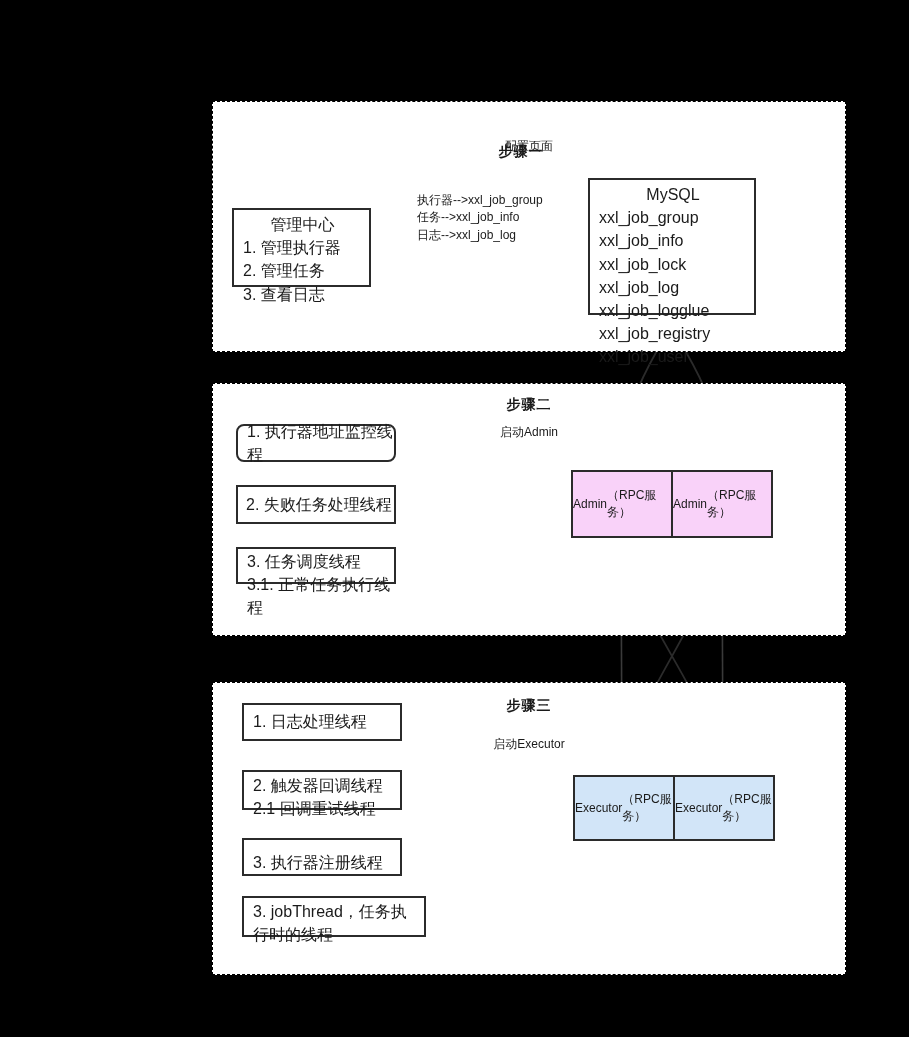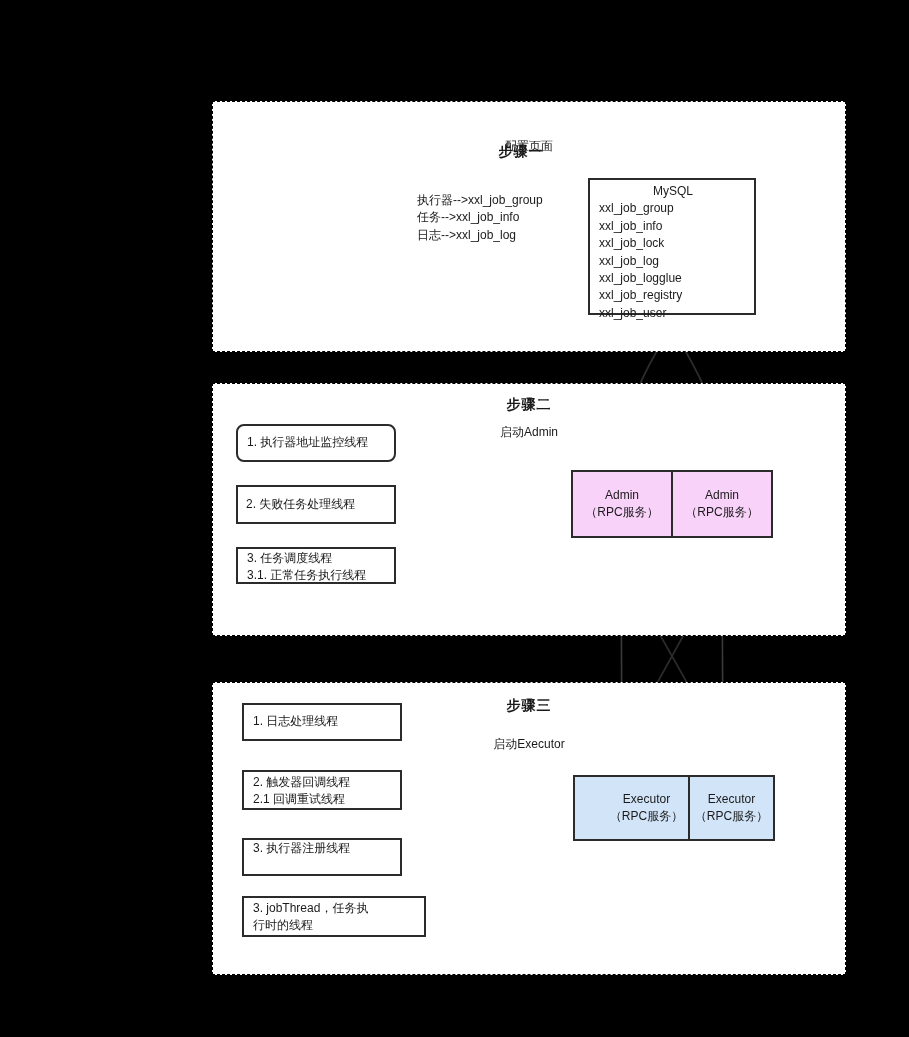--- a/index.html
+++ b/index.html
@@ -35,21 +35,21 @@
     width: 100%;
     text-align: center;
     font-size: 12px;
     color: #1a1a1a;
   }
   .node {
     position: absolute;
     border: 2px solid #2b2b2b;
     background: #ffffff;
     box-sizing: border-box;
-    font-size: 12px;
+    font-size: 16px;
     color: #1a1a1a;
     line-height: 1.45;
   }
   .node .ctr {
     text-align: center;
   }
   .node .lft {
     text-align: left;
   }
   .node-pad {
@@ -58,21 +58,21 @@
   .svc {
     position: absolute;
     border: 2px solid #2b2b2b;
     box-sizing: border-box;
     display: flex;
     flex-direction: row;
   }
   .svc .half {
     flex: 1 1 50%;
     display: flex;
-    flex-direction: column;
+    flex-direction: row;
     align-items: center;
     justify-content: center;
     font-size: 12px;
     color: #1a1a1a;
     line-height: 1.4;
   }
   .svc .half + .half {
     border-left: 2px solid #2b2b2b;
   }
   .edge-label {
@@ -120,20 +120,26 @@
     <path class="ln" d="M 403 790 C 470 792 520 804 571 808"></path>
     <path class="ln" d="M 403 856 C 470 856 522 814 571 808"></path>
     <path class="ln" d="M 403 916 C 480 912 528 820 571 808"></path>
   </svg>
 
   <div class="panel" style="left:212px; top:101px; width:634px; height:251px;">
   </div>
   <div class="panel-title" style="left:204px; top:112px; width:634px;margin-top:31px;">步骤一</div>
   <div class="panel-subtitle" style="left:212px; top:138px; width:634px;">配置页面</div>
 
+  <div class="node node-pad" style="left:232px; top:208px; width:139px; height:79px;">
+    <div class="ctr">管理中心</div>
+    <div class="lft">1. 管理执行器</div>
+    <div class="lft">2. 管理任务</div>
+    <div class="lft">3. 查看日志</div>
+  </div>
 
   <div class="edge-label" style="left:417px; top:192px;">
     <div>执行器--&gt;xxl_job_group</div>
     <div>任务--&gt;xxl_job_info</div>
     <div>日志--&gt;xxl_job_log</div>
   </div>
 
   <div class="node node-pad" style="left:588px; top:178px; width:168px; height:137px;">
     <div class="ctr">MySQL</div>
     <div class="lft">xxl_job_group</div>
@@ -181,30 +187,30 @@
 
   <div class="node" style="left:242px; top:703px; width:160px; height:38px; display:flex; align-items:center; padding-left:9px;">
     <span>1. 日志处理线程</span>
   </div>
 
   <div class="node" style="left:242px; top:770px; width:160px; height:40px; padding:2px 0 0 9px;">
     <div>2. 触发器回调线程</div>
     <div>2.1 回调重试线程</div>
   </div>
 
-  <div class="node" style="left:242px; top:838px; width:160px; height:38px; display:flex; align-items:flex-start; padding-left:9px;">
+  <div class="node" style="left:242px; top:838px; width:160px; height:38px; display:flex; align-items:flex-end; padding-left:9px;">
     <span>3. 执行器注册线程</span>
   </div>
 
   <div class="node" style="left:242px; top:896px; width:184px; height:41px; padding:2px 0 0 9px;">
     <div>3. jobThread，任务执</div>
     <div>行时的线程</div>
   </div>
 
-  <div class="svc" style="left:573px; top:775px; width:202px; height:66px; background:#d2e5f8;padding-left:30px;">
+  <div class="svc" style="left:573px; top:775px; width:202px; height:66px; background:#d2e5f8;">
     <div class="half">
       <div>Executor</div>
       <div>（RPC服务）</div>
     </div>
     <div class="half">
       <div>Executor</div>
       <div>（RPC服务）</div>
     </div>
   </div>
 

